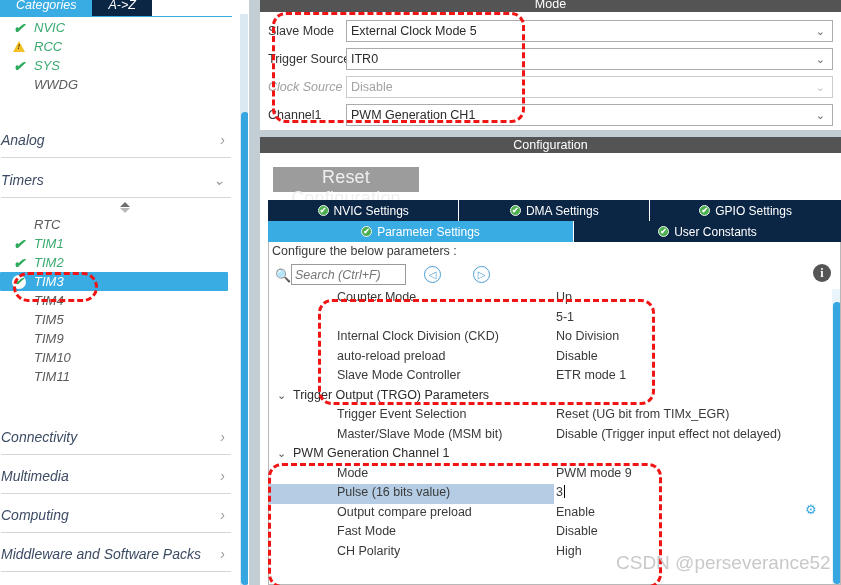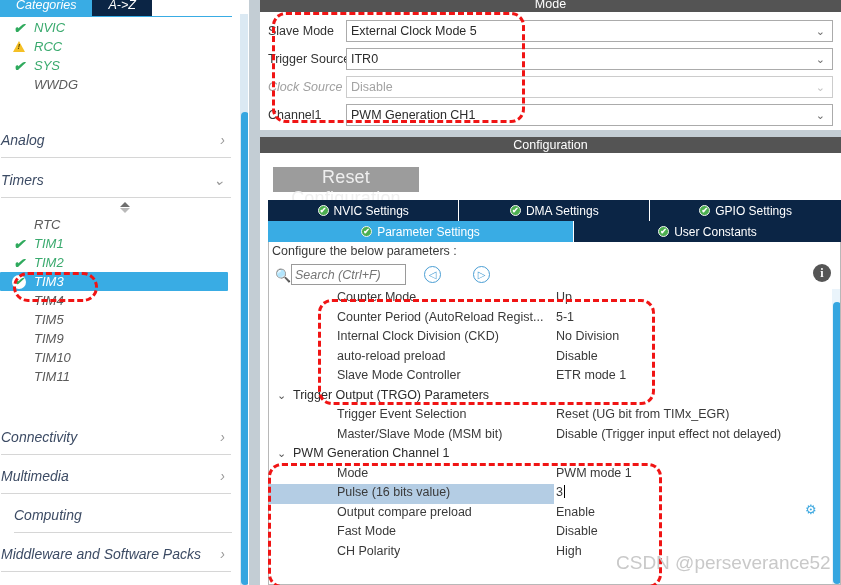--- a/index.html
+++ b/index.html
@@ -537,21 +537,21 @@
     </div>
 
     <div class="acc-head" style="top:419px;">
       <span>Connectivity</span>
       <span class="chev">›</span>
     </div>
     <div class="acc-head" style="top:458px;">
       <span>Multimedia</span>
       <span class="chev">›</span>
     </div>
-    <div class="acc-head" style="top:497px;margin-left:13px;">
+    <div class="acc-head" style="top:497px;">
       <span>Computing</span>
       <span class="chev">›</span>
     </div>
     <div class="acc-head" style="top:536px;">
       <span>Middleware and Software Packs</span>
       <span class="chev">›</span>
     </div>
 
     <div id="side-left-strip"></div>
     <div id="side-scroll-track"></div>
@@ -641,21 +641,20 @@
           <span class="circ-btn" id="next-btn">▷</span>
           <span id="info-icon">i</span>
         </div>
 
         <div id="param-area">
           <div class="prow">
             <span class="plab">Counter Mode</span>
             <span class="pval">Up</span>
           </div>
           <div class="prow">
-            <span class="plab">Counter Period (AutoReload Regist...</span>
             <span class="pval">5-1</span>
           </div>
           <div class="prow">
             <span class="plab">Internal Clock Division (CKD)</span>
             <span class="pval">No Division</span>
           </div>
           <div class="prow">
             <span class="plab">auto-reload preload</span>
             <span class="pval">Disable</span>
           </div>
@@ -676,21 +675,21 @@
             <span class="plab">Master/Slave Mode (MSM bit)</span>
             <span class="pval">Disable (Trigger input effect not delayed)</span>
           </div>
 
           <div class="prow group">
             <span class="chev">⌄</span>
             <span class="plab">PWM Generation Channel 1</span>
           </div>
           <div class="prow">
             <span class="plab">Mode</span>
-            <span class="pval">PWM mode 1</span>
+            <span class="pval">PWM mode 9</span>
           </div>
           <div class="prow selected">
             <span class="hl"></span>
             <span class="plab">Pulse (16 bits value)</span>
             <span class="pval"><span>3</span><span class="caret"></span></span>
           </div>
           <div class="prow">
             <span class="plab">Output compare preload</span>
             <span class="pval">Enable</span>
           </div>

